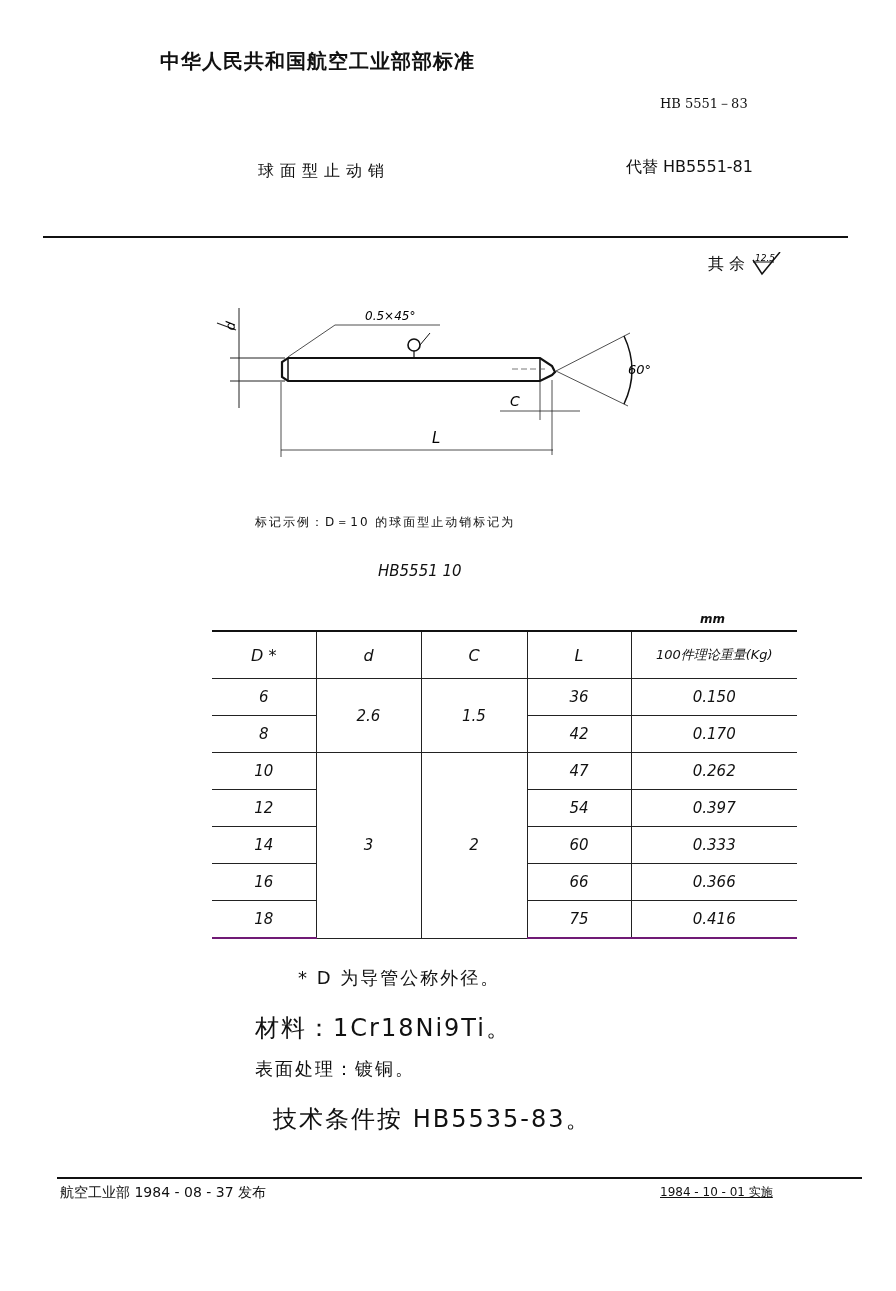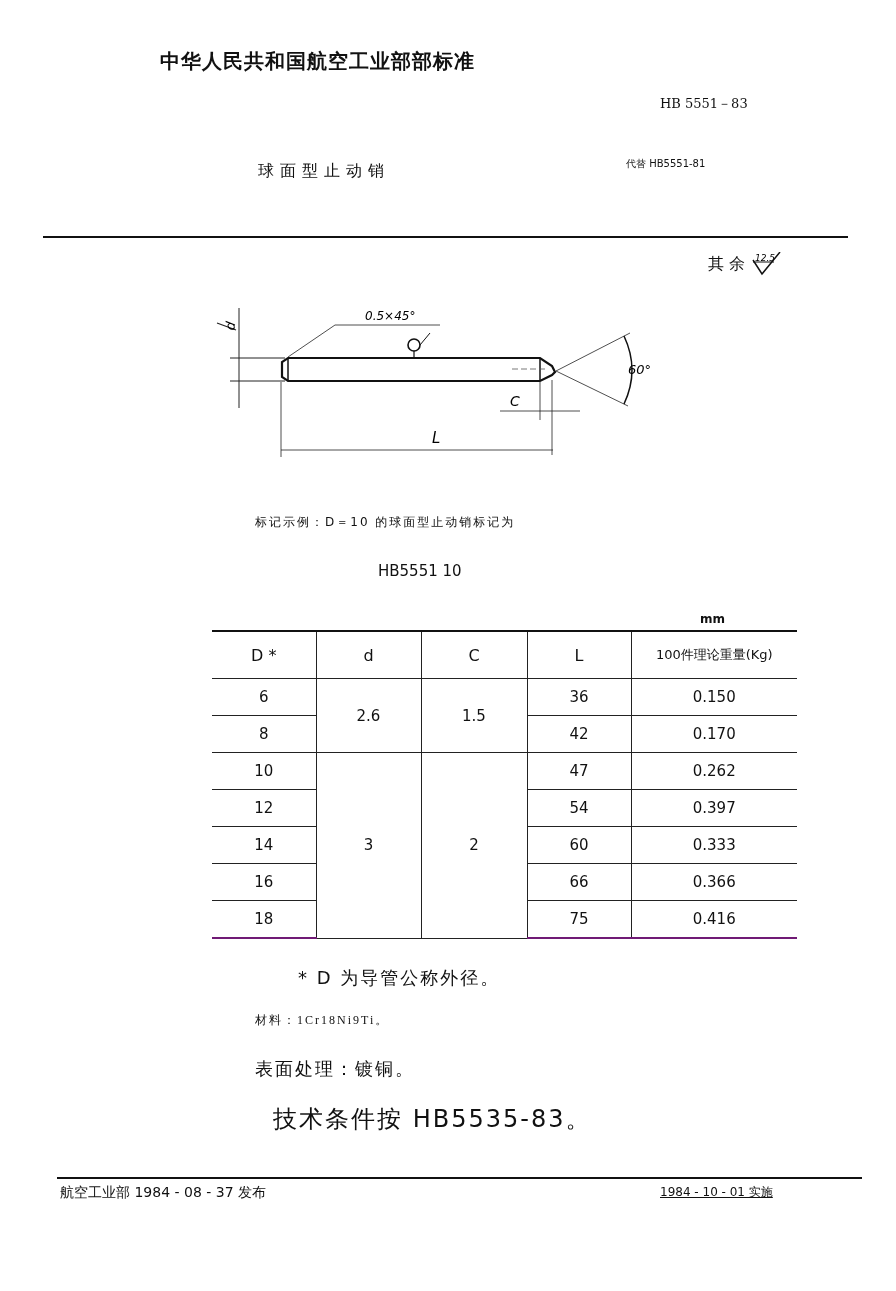--- a/index.html
+++ b/index.html
@@ -1,38 +1,38 @@
 <!DOCTYPE html>
 <html><head>
 <meta charset="utf-8">
 <style>
   html, body { margin: 0; padding: 0; background: #ffffff; }
   body { width: 896px; height: 1291px; position: relative; overflow: hidden;
          font-family: "DejaVu Sans", sans-serif; color: #111; }
   .abs { position: absolute; white-space: nowrap; }
   .serif { font-family: "DejaVu Serif", serif; }
-  .hand { font-family: "DejaVu Sans", sans-serif; }
+  .hand { font-family: "DejaVu Sans", sans-serif; font-style: italic; }
   .org { left: 160px; top: 48px; font-size: 20px; font-weight: bold; letter-spacing: 1px; }
   .std-no { left: 620px; top: 95px; font-size: 13px; margin-left: 40px; }
   .title { left: 258px; top: 140px; font-size: 16px; letter-spacing: 6px; margin-top: 21px; }
-  .replace { left: 626px; top: 157px; font-size: 10px; }
+  .replace { left: 626px; top: 157px; font-size: 16px; }
   .rule-top { left: 43px; top: 236px; width: 805px; height: 2px; background: #111; }
   .rough { left: 708px; top: 252px; font-size: 16px; }
   .rough .sym { display: inline-block; position: relative; width: 36px; height: 24px; vertical-align: middle; }
   .example { left: 255px; top: 514px; font-size: 12px; letter-spacing: 2px; }
   .example-code { left: 378px; top: 562px; font-size: 15px; }
   .unit { left: 700px; top: 612px; font-size: 12px; font-weight: bold; }
   table.spec { position: absolute; left: 212px; top: 630px; border-collapse: collapse; width: 585px; }
   table.spec td, table.spec th { border: 1px solid #222; text-align: center; padding: 0; font-weight: normal; height: 36px; font-size: 15px; }
   table.spec tr.head th { height: 46px; border-top: 2px solid #111; font-size: 16px; }
   table.spec tr:last-child td { border-bottom: 2px solid #701a75; }
   table.spec td:first-child, table.spec th:first-child { border-left: none; }
   table.spec td:last-child, table.spec th:last-child { border-right: none; }
   .note { left: 298px; top: 966px; font-size: 18px; letter-spacing: 2px; }
-  .material { left: 255px; top: 1012px; font-size: 12px; letter-spacing: 2px; font-family: Liberation Serif, serif; }
+  .material { left: 255px; top: 1012px; font-size: 24px; letter-spacing: 2px; }
   .surface { left: 255px; top: 1057px; font-size: 18px; letter-spacing: 2px; }
   .tech { left: 255px; top: 1103px; font-size: 24px; letter-spacing: 2px; margin-left: 18px; }
   .rule-bottom { left: 57px; top: 1177px; width: 805px; height: 2px; background: #111; }
   .issued { left: 60px; top: 1184px; font-size: 14px; }
   .effective { left: 660px; top: 1184px; font-size: 12px; text-decoration: underline; }
   svg.drawing { position: absolute; left: 200px; top: 300px; }
 </style>
 </head>
 <body>
 

